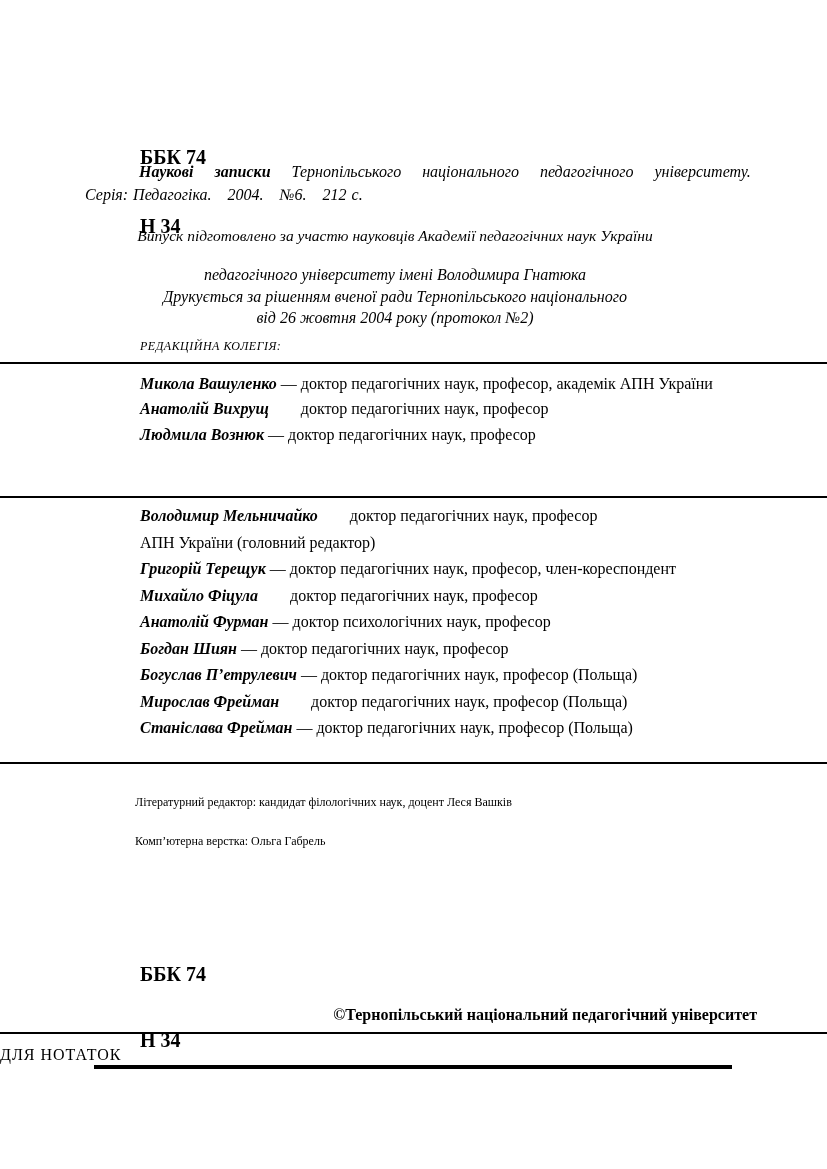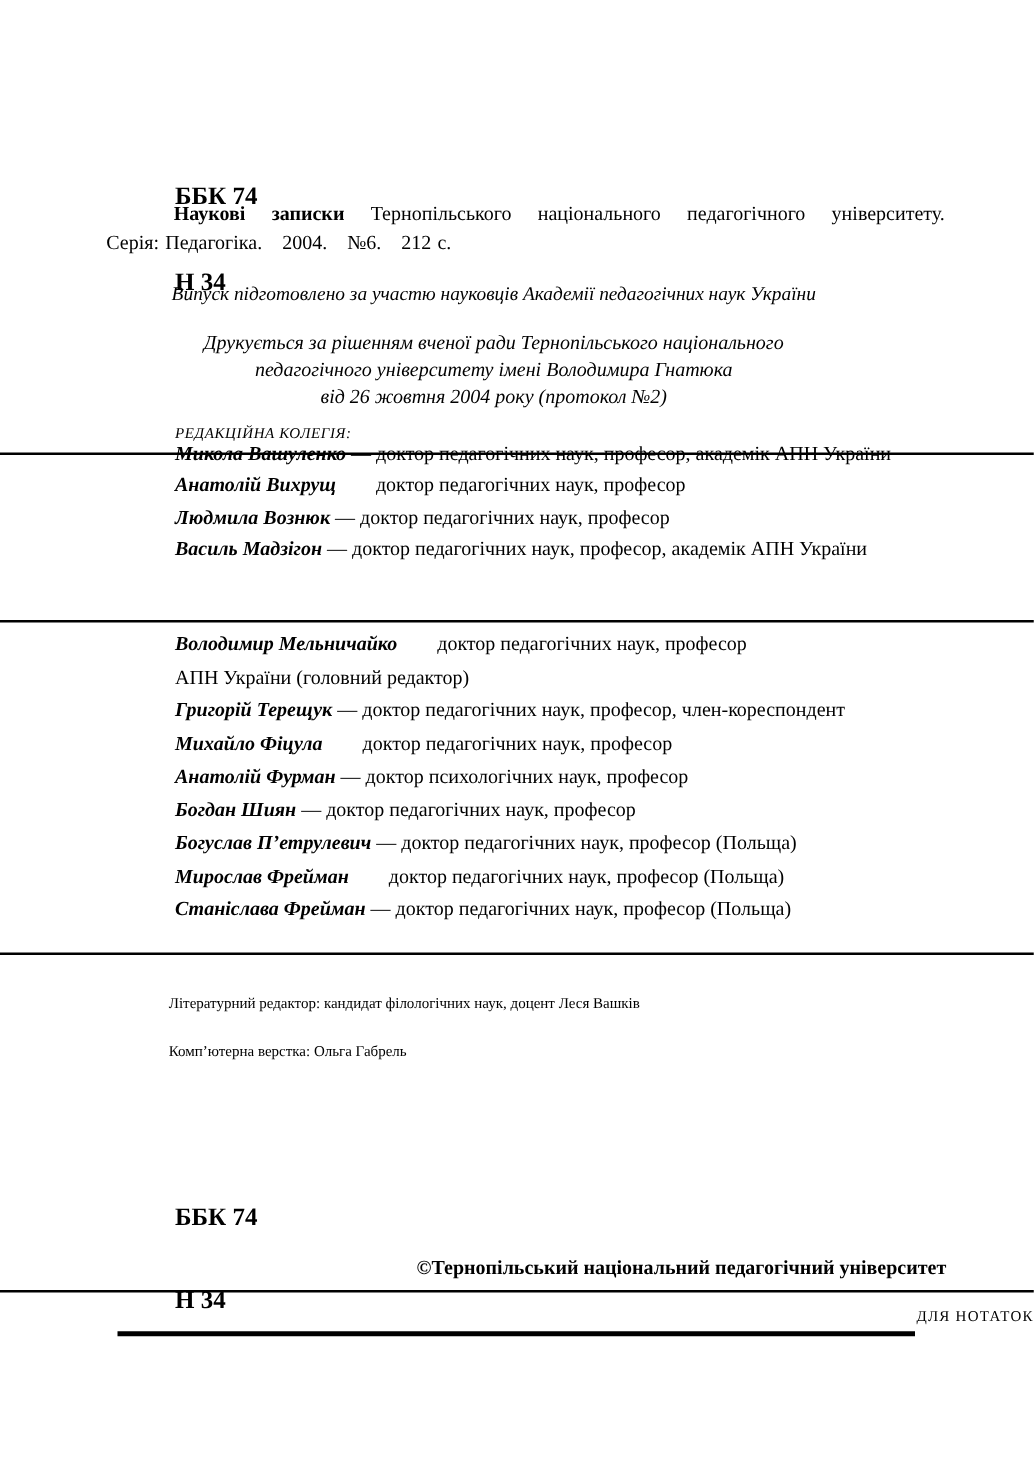--- a/index.html
+++ b/index.html
@@ -4,66 +4,65 @@
 <style>
   html,body { margin:0; padding:0; }
   body {
     width:827px; height:1169px; background:#ffffff; color:#000;
     font-family:"Liberation Serif","DejaVu Serif",serif;
     position:relative; overflow:hidden;
   }
   .abs { position:absolute; }
   .rule { position:absolute; left:0; width:827px; height:2px; background:#000; }
   .bbk { left:140px; font-weight:bold; font-size:20px; line-height:23px; white-space:pre; }
-  .bib { left:85px; width:662px; font-size:16px; line-height:23px; }
+  .bib { left:85px; width:662px; font-size:16px; line-height:23px;font-style:italic; }
   .bib-line1 { word-spacing:17px; text-indent:54px; white-space:nowrap; }
   .bib-line2 { word-spacing:1px; }
   .center-it { left:0; width:790px; text-align:center; font-style:italic; }
   .issue-note { top:227px; font-size:15.5px; }
   .approval { top:264px; font-size:16px; line-height:21.5px; }
   .board-heading { left:140px; top:339px; font-style:italic; font-size:12px; letter-spacing:0.5px; }
   .board { left:140px; width:640px; font-size:16px; }
   .board .row { white-space:nowrap; }
-  .g1 { top:351px; line-height:25.3px; }
+  .g1 { top:371px; line-height:25.3px; }
   .g2 { top:503px; line-height:26.5px; }
   .nm { font-weight:bold; font-style:italic; }
   .staff { left:135px; font-size:12px; }
   .copyright { left:0; top:1006px; width:757px; text-align:right; font-weight:bold; font-size:16px; }
-  .notes-heading { left:0; top:1046px; width:827px; text-align:right; font-size:12px; letter-spacing:1px; }
+  .notes-heading { left:0; top:1046px; width:827px; text-align:left; font-size:16px; letter-spacing:1px; }
   .thick-rule { position:absolute; left:94px; top:1065px; width:638px; height:3.5px; background:#000; }
 </style>
 </head>
 <body>
 
 <div class="abs bbk" style="top:100px;">
   <div>ББК 74</div>
   <div>Н 34</div>
 </div>
 
 <div class="abs bib" style="top:160px;">
   <div class="bib-line1"><b>Наукові записки</b><span> Тернопільського національного педагогічного університету.</span></div>
   <div class="bib-line2">Серія: Педагогіка.  2004.  №6.  212 с.</div>
 </div>
 
 <div class="abs center-it issue-note">Випуск підготовлено за участю науковців Академії педагогічних наук України</div>
 
 <div class="abs center-it approval">
+  <div>педагогічного університету імені Володимира Гнатюка</div>
   <div>Друкується за рішенням вченої ради Тернопільського національного</div>
-  <div>педагогічного університету імені Володимира Гнатюка</div>
   <div>від 26 жовтня 2004 року (протокол №2)</div>
 </div>
 
 <div class="abs board-heading">РЕДАКЦІЙНА КОЛЕГІЯ:</div>
 <div class="rule" style="top:362px;"></div>
 
 <div class="abs board g1">
   <div class="row"><span class="nm">Микола Вашуленко</span><span>&nbsp;—&nbsp;</span><span class="ds">доктор педагогічних наук, професор, академік АПН України</span></div>
   <div class="row"><span class="nm">Анатолій Вихрущ</span><span>  </span><span class="ds">доктор педагогічних наук, професор</span></div>
   <div class="row"><span class="nm">Людмила Вознюк</span><span>&nbsp;—&nbsp;</span><span class="ds">доктор педагогічних наук, професор</span></div>
-  <div class="row"><span class="nm">Василь Мадзігон</span><span>&nbsp;—&nbsp;</span><span class="ds">доктор педагогічних наук, професор, академік АПН України</span></div>
 </div>
 
 <div class="rule" style="top:496px;"></div>
 
 <div class="abs board g2">
   <div class="row"><span class="nm">Володимир Мельничайко</span><span>  </span><span class="ds">доктор педагогічних наук, професор</span></div>
   <div class="row">АПН України (головний редактор)</div>
   <div class="row"><span class="nm">Григорій Терещук</span><span>&nbsp;—&nbsp;</span><span class="ds">доктор педагогічних наук, професор, член-кореспондент</span></div>
   <div class="row"><span class="nm">Михайло Фіцула</span><span>  </span><span class="ds">доктор педагогічних наук, професор</span></div>
   <div class="row"><span class="nm">Анатолій Фурман</span><span>&nbsp;—&nbsp;</span><span class="ds">доктор психологічних наук, професор</span></div>

